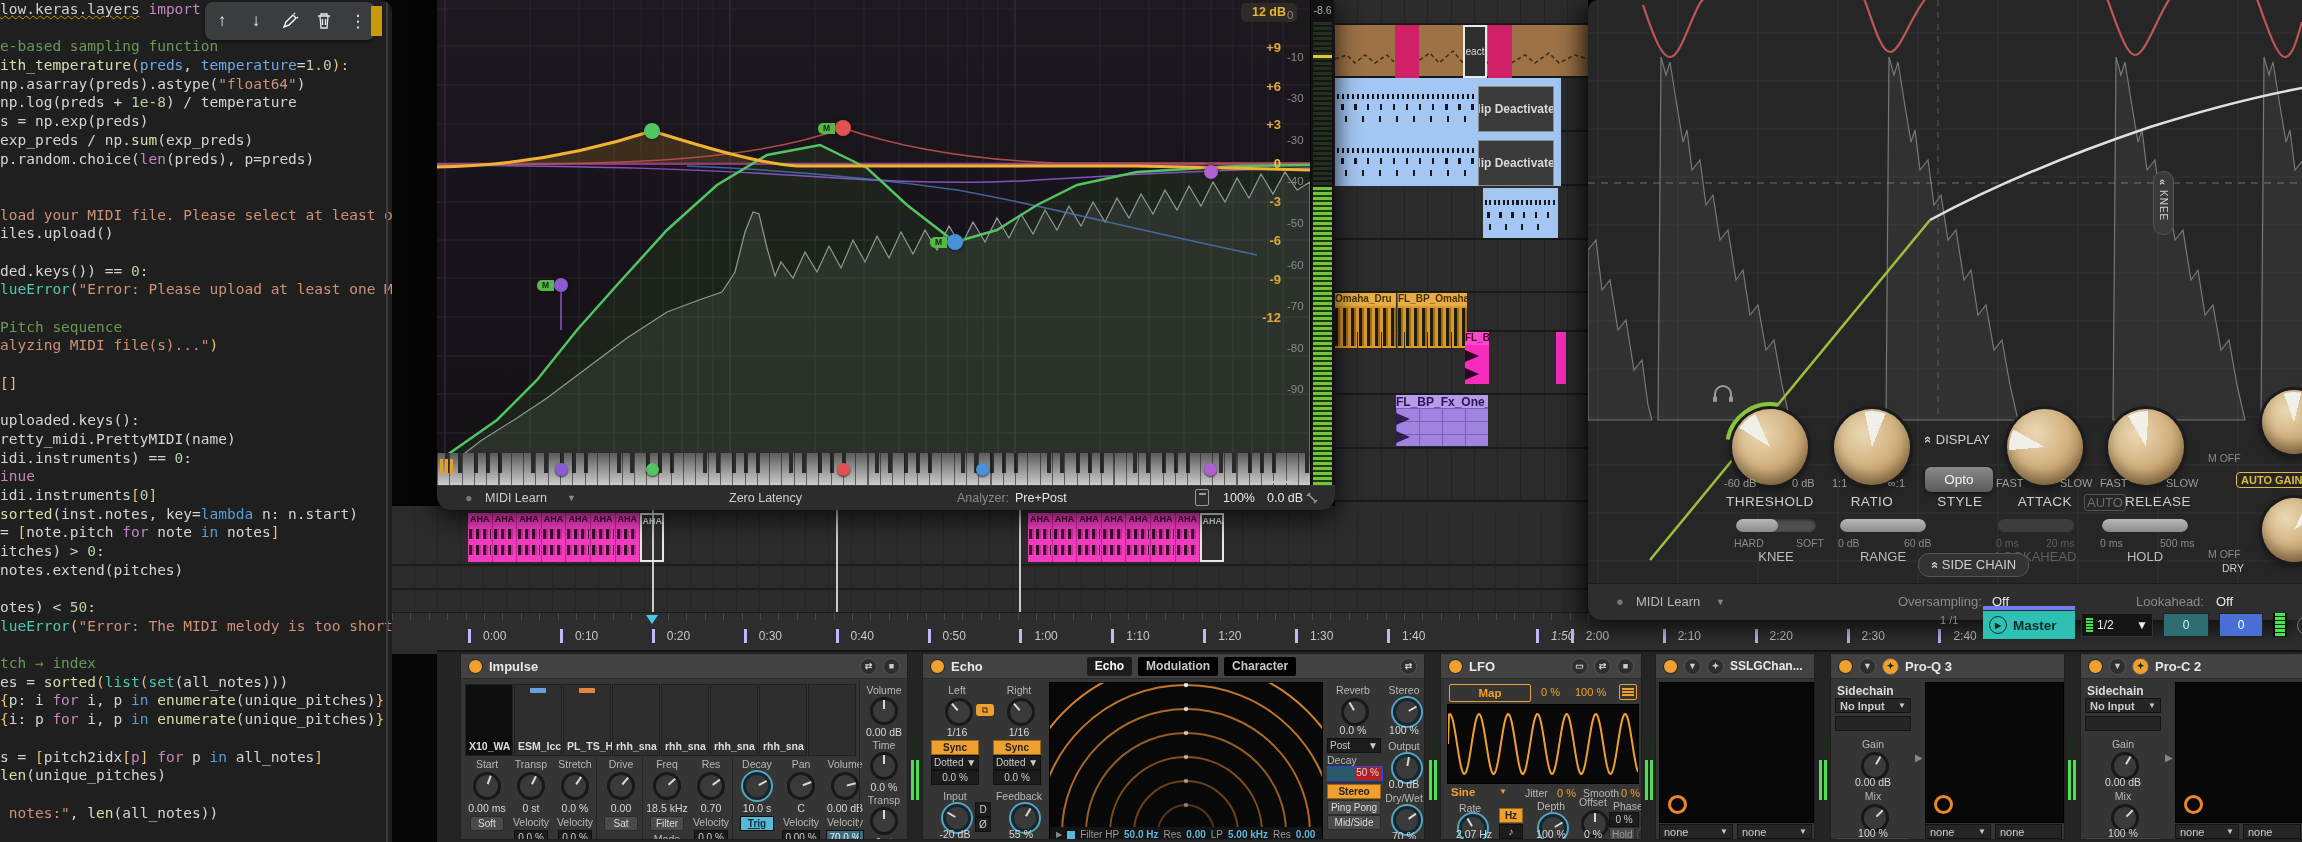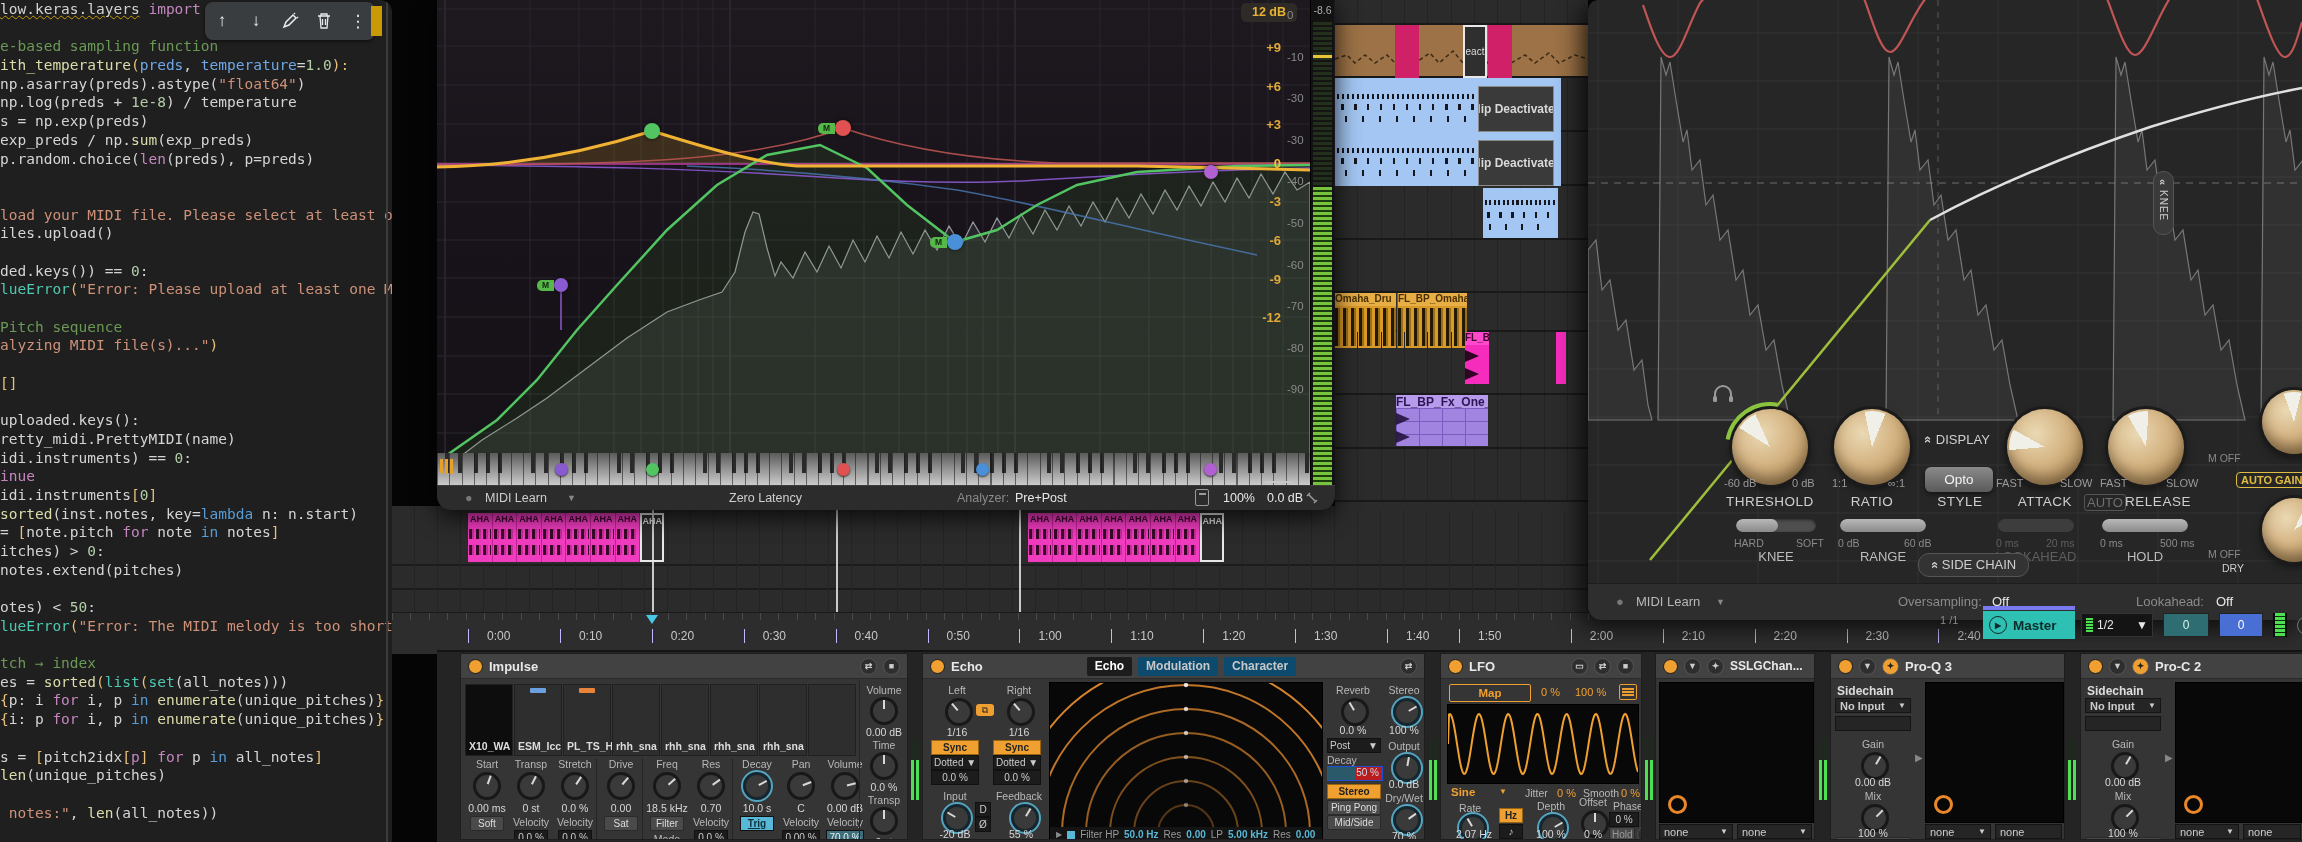--- a/index.html
+++ b/index.html
@@ -12,21 +12,21 @@
   #cell-toolbar{position:absolute;left:205px;top:2px;width:170px;height:38px;background:#3a3d40;border-radius:8px;box-shadow:0 1px 4px rgba(0,0,0,.6);display:flex;align-items:center;justify-content:space-around;z-index:6;color:#e8eaed;}
   .tbi{width:22px;height:22px;display:flex;align-items:center;justify-content:center;font-size:17px;color:#e8eaed;}
   #scroll-mark{position:absolute;left:371px;top:6px;width:11px;height:30px;background:#c99a06;z-index:7;}
   #scroll-track{position:absolute;left:386px;top:0;width:2px;height:842px;background:#3c3c3c;z-index:6;}
   
   #timeline-strip{position:absolute;left:392px;top:506px;width:1910px;height:147px;background:#2b2b2b;z-index:1;}
   .lane{position:absolute;left:0;width:100%;background:repeating-linear-gradient(90deg,transparent 0 22px,#242424 22px 23px);border-bottom:2px solid #1c1c1c;}
   .barline{position:absolute;top:0;width:2px;height:106px;background:#e6e6e6;opacity:.85;z-index:3;}
   #ruler{position:absolute;left:0;top:106px;width:100%;height:41px;background:#2d2d2d;border-top:1px solid #1a1a1a;}
   #ruler-ticks{position:absolute;left:0;top:0;width:100%;height:7px;background:repeating-linear-gradient(90deg,#4a4a4a 0 1px,transparent 1px 18.4px);}
-  .tlabel{position:absolute;top:16px;font-size:12px;color:#c8c8c8;border-left:1px solid #c4b5fd;padding-left:18px;height:14px;line-height:14px;}
+  .tlabel{position:absolute;top:16px;font-size:12px;color:#c8c8c8;border-left:3px solid #c4b5fd;padding-left:12px;height:14px;line-height:14px;}
   #playhead{position:absolute;top:2px;width:0;height:0;border-left:6px solid transparent;border-right:6px solid transparent;border-top:9px solid #49c8e8;z-index:4;}
   .aha-group{position:absolute;top:7px;height:49px;display:flex;z-index:2;}
   .aha-cell{width:23.6px;height:100%;background:#f23cc0;border-right:1px solid #c81e9a;position:relative;}
   .aha-cell .t{display:block;font-size:9px;color:#3d0030;font-weight:bold;text-align:center;height:12px;line-height:12px;}
   .aha-wave{position:absolute;left:1px;right:1px;height:10px;background:repeating-linear-gradient(90deg,#3a0628 0 3px,rgba(58,6,40,.25) 3px 5px,transparent 5px 7px);}
   .aha-box{width:24px;height:100%;background:#2e2e2e;border:2px solid #e8e8e8;box-sizing:border-box;}
   .aha-box .t{display:block;font-size:9px;color:#ddd;font-weight:bold;text-align:center;margin-top:1px;}
   
   #clips-panel{position:absolute;left:1335px;top:0;width:253px;height:510px;background:#2b2b2b;z-index:2;overflow:hidden;}
   .crow{position:relative;width:100%;background:repeating-linear-gradient(90deg,transparent 0 22.3px,#232323 22.3px 23.3px);border-bottom:2px solid #191919;box-sizing:border-box;}
@@ -103,21 +103,21 @@
   .pcol{position:absolute;top:104px;width:44px;display:flex;flex-direction:column;align-items:center;gap:2px;}
   .slot{position:absolute;top:30px;height:72px;background:#2e2e2e;border:1px solid #202020;box-sizing:border-box;color:#ddd;font-size:10.5px;font-weight:bold;display:flex;align-items:flex-end;justify-content:flex-start;padding:3px;}
   .slot.sel{background:#0d0d0d;}
   .tag{position:absolute;top:3px;left:50%;margin-left:-8px;width:16px;height:5px;border-radius:1px;}
   .mtr{position:absolute;top:88px;width:9px;height:62px;}
   .mtr::before,.mtr::after{content:"";position:absolute;top:0;width:3px;height:100%;background:linear-gradient(180deg,#1e2a1e 0 35%,#4ce052 35%);}
   .mtr::before{left:0}.mtr::after{left:5px}
   .ddrop{position:absolute;height:15px;background:#252525;border:1px solid #141414;color:#ccc;font-size:11px;display:flex;align-items:center;justify-content:space-between;padding:0 4px;box-sizing:border-box;}
   .blackpanel{position:absolute;background:#080808;border:1px solid #000;}
   .oring{position:absolute;width:13px;height:13px;border-radius:50%;border:3px solid #e8882a;}
-  .tab{height:19px;padding:0 8px;font-size:12px;font-weight:bold;background:#0c4a6e;color:#c8c8c8;display:flex;align-items:center;border-radius:2px;}
+  .tab{height:19px;padding:0 8px;font-size:12px;font-weight:bold;background:#000000;color:#c8c8c8;display:flex;align-items:center;border-radius:2px;}
   .tab.sel{background:#1c1c1c;color:#fff;}
   .abs{position:absolute;}
   .lfo-orange{color:#f0a030;}
 </style>
 </head>
 <body>
 
 <div id="root">
 
   <div id="timeline-strip">
@@ -214,21 +214,21 @@
         <span class="tlabel" style="left: 167.9px;">0:10</span>
         <span class="tlabel" style="left: 259.8px;">0:20</span>
         <span class="tlabel" style="left: 351.7px;">0:30</span>
         <span class="tlabel" style="left: 443.6px;">0:40</span>
         <span class="tlabel" style="left: 535.5px;">0:50</span>
         <span class="tlabel" style="left: 627.4px;">1:00</span>
         <span class="tlabel" style="left: 719.3px;">1:10</span>
         <span class="tlabel" style="left: 811.2px;">1:20</span>
         <span class="tlabel" style="left: 903.1px;">1:30</span>
         <span class="tlabel" style="left: 995px;">1:40</span>
-        <span class="tlabel" style="left: 1067px;">1:50</span>
+        <span class="tlabel" style="left: 1144px; font-style: italic;">1:50</span>
         <span class="tlabel" style="left: 1178.8px;">2:00</span>
         <span class="tlabel" style="left: 1270.7px;">2:10</span>
         <span class="tlabel" style="left: 1362.6px;">2:20</span>
         <span class="tlabel" style="left: 1454.5px;">2:30</span>
         <span class="tlabel" style="left: 1546.4px;">2:40</span>
       </div>
   </div>
   <div id="master-color"></div>
   <div id="barnum">1 /1</div>
   <div id="master-hd">

